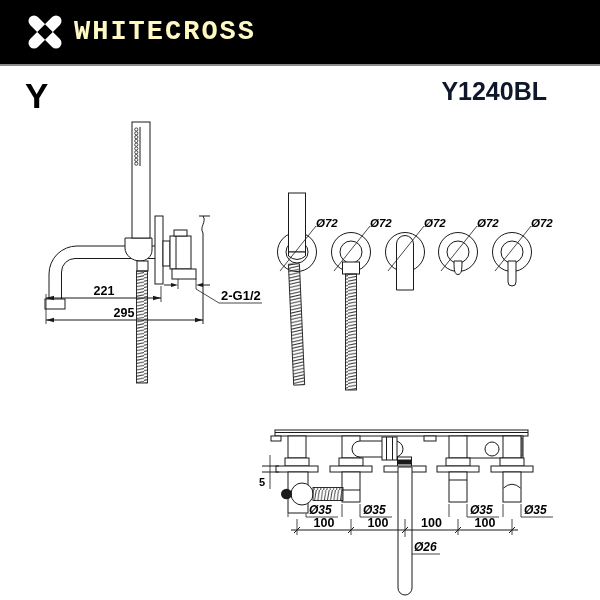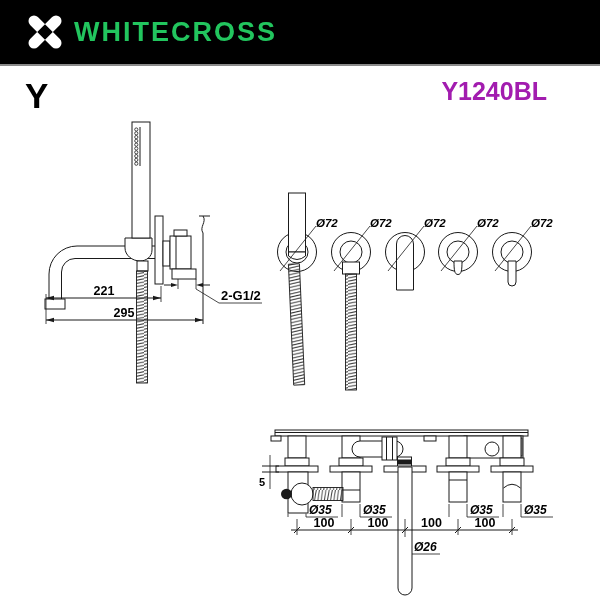--- a/index.html
+++ b/index.html
@@ -1,23 +1,23 @@
 <!DOCTYPE html>
 <html><head>
 <meta charset="utf-8">
 <style>
   html,body{margin:0;padding:0;}
   body{width:600px;height:600px;position:relative;background:#fff;
        font-family:"Liberation Sans",sans-serif;overflow:hidden;}
   .header{position:absolute;left:0;top:0;width:600px;height:66px;background:#000;
           border-bottom:2px solid #8a8a8a;display:flex;align-items:center;box-sizing:border-box;}
   .logo{margin-left:25px;width:40px;height:40px;flex:0 0 auto;}
-  .brand{color:#22c55e;font-weight:700;font-size:27px;letter-spacing:2px;margin-left:9px;}
+  .brand{color:#fef9c3;font-weight:700;font-size:27px;letter-spacing:2px;margin-left:9px;font-family:Liberation Mono, monospace;}
   .series{position:absolute;left:25px;top:76px;font-size:35px;font-weight:700;color:#000;}
-  .model{position:absolute;right:53px;top:77px;font-size:25px;font-weight:700;color:#a21caf;}
+  .model{position:absolute;right:53px;top:77px;font-size:25px;font-weight:700;color:#0f172a;}
   svg.drawing{position:absolute;left:0;top:0;}
   .ln{fill:none;stroke:#1a1a1a;stroke-width:1;}
   .thin{fill:none;stroke:#1a1a1a;stroke-width:0.8;}
   .fw{fill:#fff;stroke:#1a1a1a;stroke-width:1;}
   .fb{fill:#1a1a1a;stroke:none;}
   .t-dim{font:700 12.5px "Liberation Sans",sans-serif;fill:#000;}
   .t-sm{font:700 11px "Liberation Sans",sans-serif;fill:#000;}
   .t-dia{font:italic 700 11.5px "Liberation Sans",sans-serif;fill:#000;}
   .t-dia2{font:italic 700 12px "Liberation Sans",sans-serif;fill:#000;}
   .t-conn{font:700 13px "Liberation Sans",sans-serif;fill:#000;}

